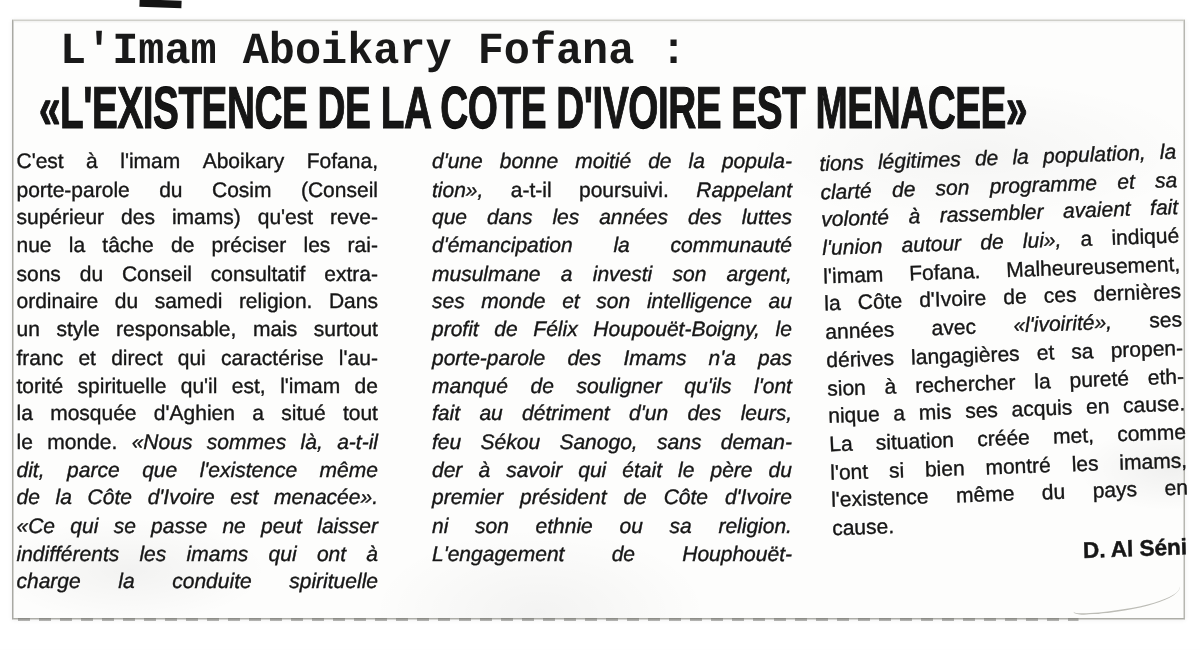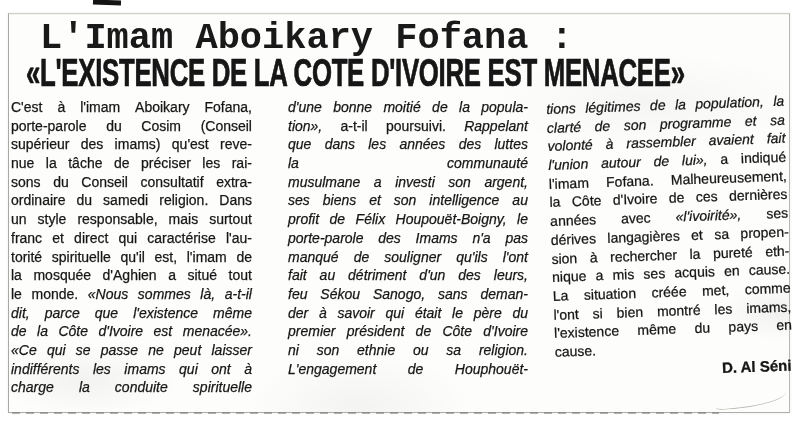--- a/index.html
+++ b/index.html
@@ -35,21 +35,21 @@
     transform:rotate(-4deg);
   }
   .smudge {
     position:absolute; left:93px; top:0; width:28px; height:5px;
     background:#141414; transform:rotate(2deg);
   }
 
   .kicker {
     position:absolute; left:40px; top:20px;
     font-family:"Liberation Mono", monospace;
-    font-weight:700; font-size:37px; line-height:1;
+    font-weight:700; font-size:29px; line-height:1;
     color:#191919; white-space:nowrap; letter-spacing:0;
     transform:scaleY(1.02);
   }
   .headline {
     position:absolute; left:26px; top:53px;
     font-weight:700; font-size:43px; line-height:1;
     color:var(--ink, #0d0d0d); white-space:nowrap;
     letter-spacing:-0.5px;
     transform:scaleX(0.60) scaleY(0.92); transform-origin:0 0;
     -webkit-text-stroke:0.8px #0d0d0d;
@@ -228,33 +228,34 @@
       </div>
       <div class="line">
         <span class="w i">que</span>
         <span class="w i">dans</span>
         <span class="w i">les</span>
         <span class="w i">années</span>
         <span class="w i">des</span>
         <span class="w i">luttes</span>
       </div>
       <div class="line">
+        <span class="w i">d'émancipation</span>
         <span class="w i">la</span>
         <span class="w i">communauté</span>
       </div>
       <div class="line">
         <span class="w i">musulmane</span>
         <span class="w i">a</span>
         <span class="w i">investi</span>
         <span class="w i">son</span>
         <span class="w i">argent,</span>
       </div>
       <div class="line">
         <span class="w i">ses</span>
-        <span class="w i">biens</span>
+        <span class="w i">monde</span>
         <span class="w i">et</span>
         <span class="w i">son</span>
         <span class="w i">intelligence</span>
         <span class="w i">au</span>
       </div>
       <div class="line">
         <span class="w i">profit</span>
         <span class="w i">de</span>
         <span class="w i">Félix</span>
         <span class="w i">Houpouët-Boigny,</span>

